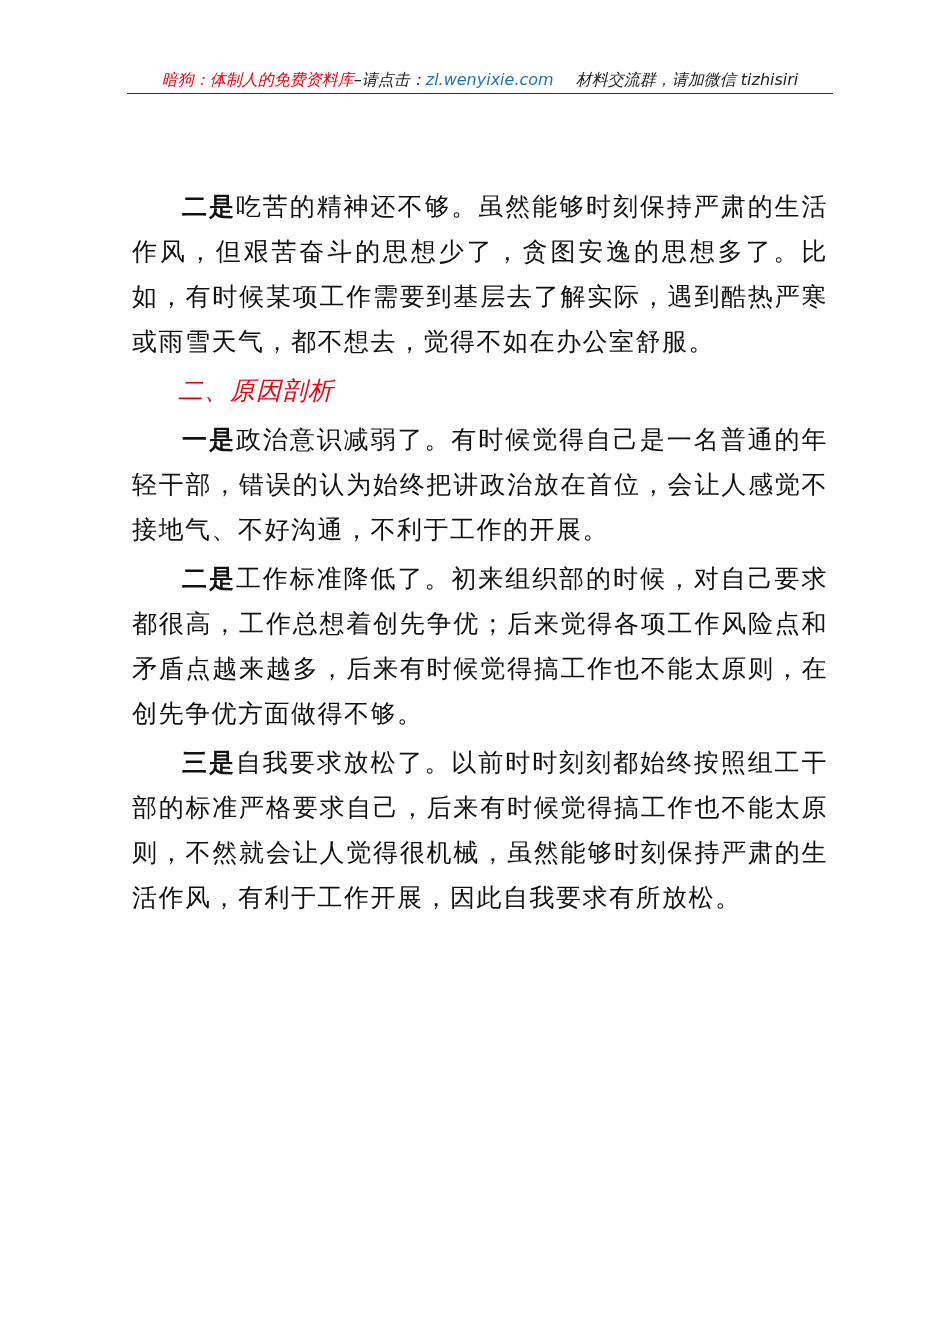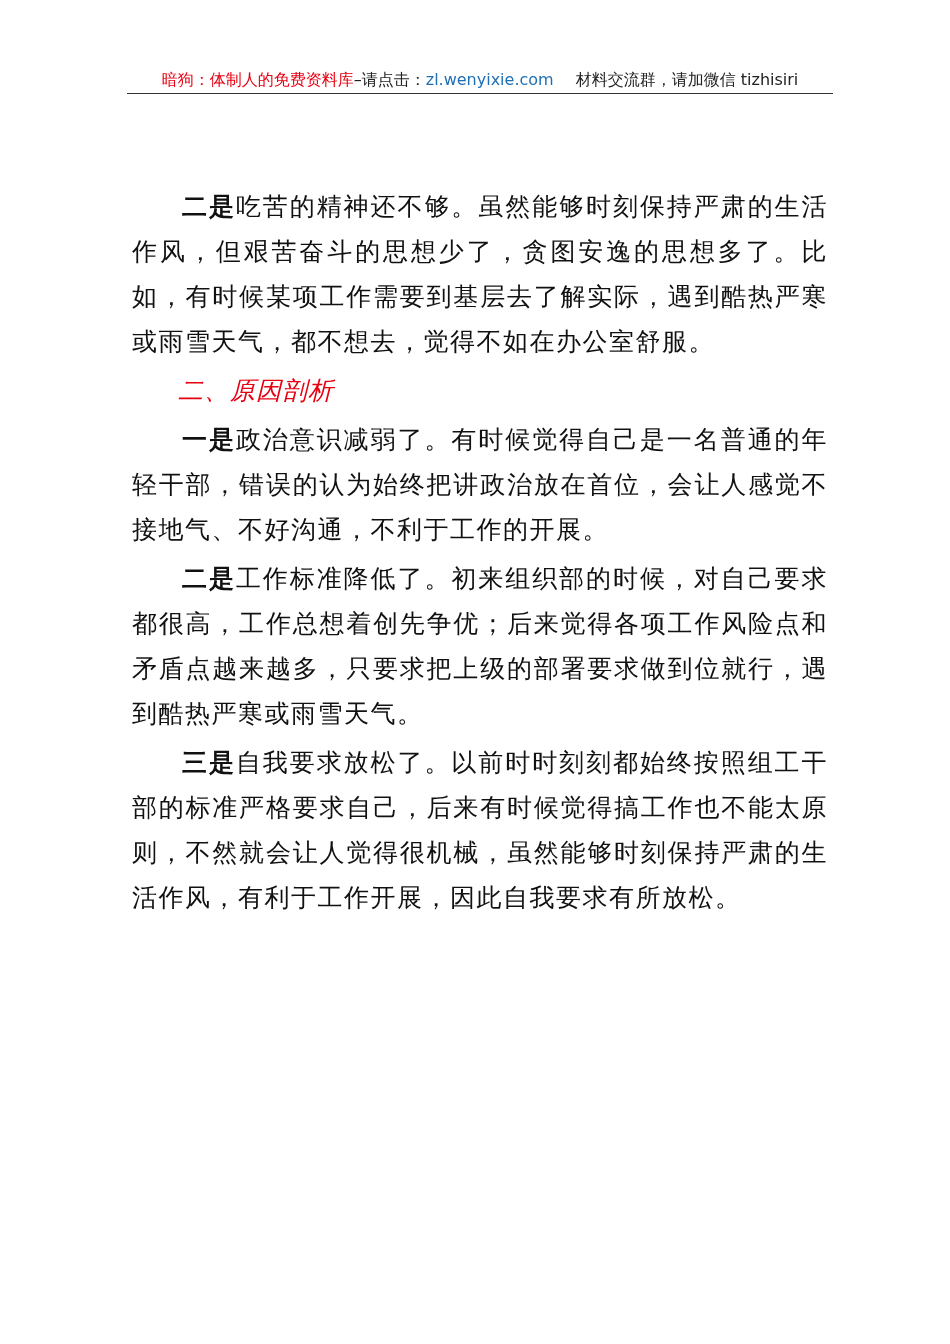--- a/index.html
+++ b/index.html
@@ -1,17 +1,17 @@
 <!DOCTYPE html>
 <html><head>
   <meta charset="utf-8">
   <style>
     html, body { margin: 0; padding: 0; background: #ffffff; }
     body { width: 950px; height: 1344px; position: relative; overflow: hidden; font-family: "DejaVu Sans", sans-serif; }
-    .header { position: absolute; left: 127px; top: 66px; width: 706px; height: 28px; text-align: center; font-family: "DejaVu Sans", sans-serif; font-size: 16px; line-height: 28px; white-space: nowrap; }
+    .header { position: absolute; left: 127px; top: 66px; width: 706px; height: 28px; text-align: center; font-family: "DejaVu Sans", sans-serif; font-size: 16px; line-height: 28px; white-space: nowrap; font-style: italic; }
     .header .red { color: #e60012; }
     .header .dark { color: #222222; }
     .header .blue { color: #1f6fb5; }
     .header-rule { position: absolute; left: 127px; top: 93px; width: 706px; height: 0; border-top: 1.6px solid #333333; }
     .page { position: absolute; left: 128px; top: 180px; width: 704px; }
     .para { font-family: "DejaVu Serif", serif; font-size: 25px; line-height: 45px; color: #111111; text-indent: 50px; text-align: justify; margin: 4px; letter-spacing: 1.5px; }
     .para b { font-family: "DejaVu Sans", sans-serif; font-weight: bold; }
     .heading { font-family: "DejaVu Sans", sans-serif; font-size: 25px; line-height: 45px; color: #e60012; text-indent: 50px; margin: 0; letter-spacing: 1px; font-style: italic; }
   </style>
 </head>
@@ -22,19 +22,19 @@
 </div>
 <div class="header-rule"></div>
 
 <div class="page">
   <p class="para"><b>二是</b><span>吃苦的精神还不够。虽然能够时刻保持严肃的生活作风，但艰苦奋斗的思想少了，贪图安逸的思想多了。比如，有时候某项工作需要到基层去了解实际，遇到酷热严寒或雨雪天气，都不想去，觉得不如在办公室舒服。</span></p>
 
   <p class="heading">二、原因剖析</p>
 
   <p class="para"><b>一是</b><span>政治意识减弱了。有时候觉得自己是一名普通的年轻干部，错误的认为始终把讲政治放在首位，会让人感觉不接地气、不好沟通，不利于工作的开展。</span></p>
 
-  <p class="para"><b>二是</b><span>工作标准降低了。初来组织部的时候，对自己要求都很高，工作总想着创先争优；后来觉得各项工作风险点和矛盾点越来越多，只要求把上级的部署要求做到位就行，遇到酷热严寒或雨雪天气。</span></p>
+  <p class="para"><b>二是</b><span>工作标准降低了。初来组织部的时候，对自己要求都很高，工作总想着创先争优；后来觉得各项工作风险点和矛盾点越来越多，后来有时候觉得搞工作也不能太原则，在创先争优方面做得不够。</span></p>
 
   <p class="para"><b>三是</b><span>自我要求放松了。以前时时刻刻都始终按照组工干部的标准严格要求自己，后来有时候觉得搞工作也不能太原则，不然就会让人觉得很机械，虽然能够时刻保持严肃的生活作风，有利于工作开展，因此自我要求有所放松。</span></p>
 
 
 
 </div>
 
 </body></html>

